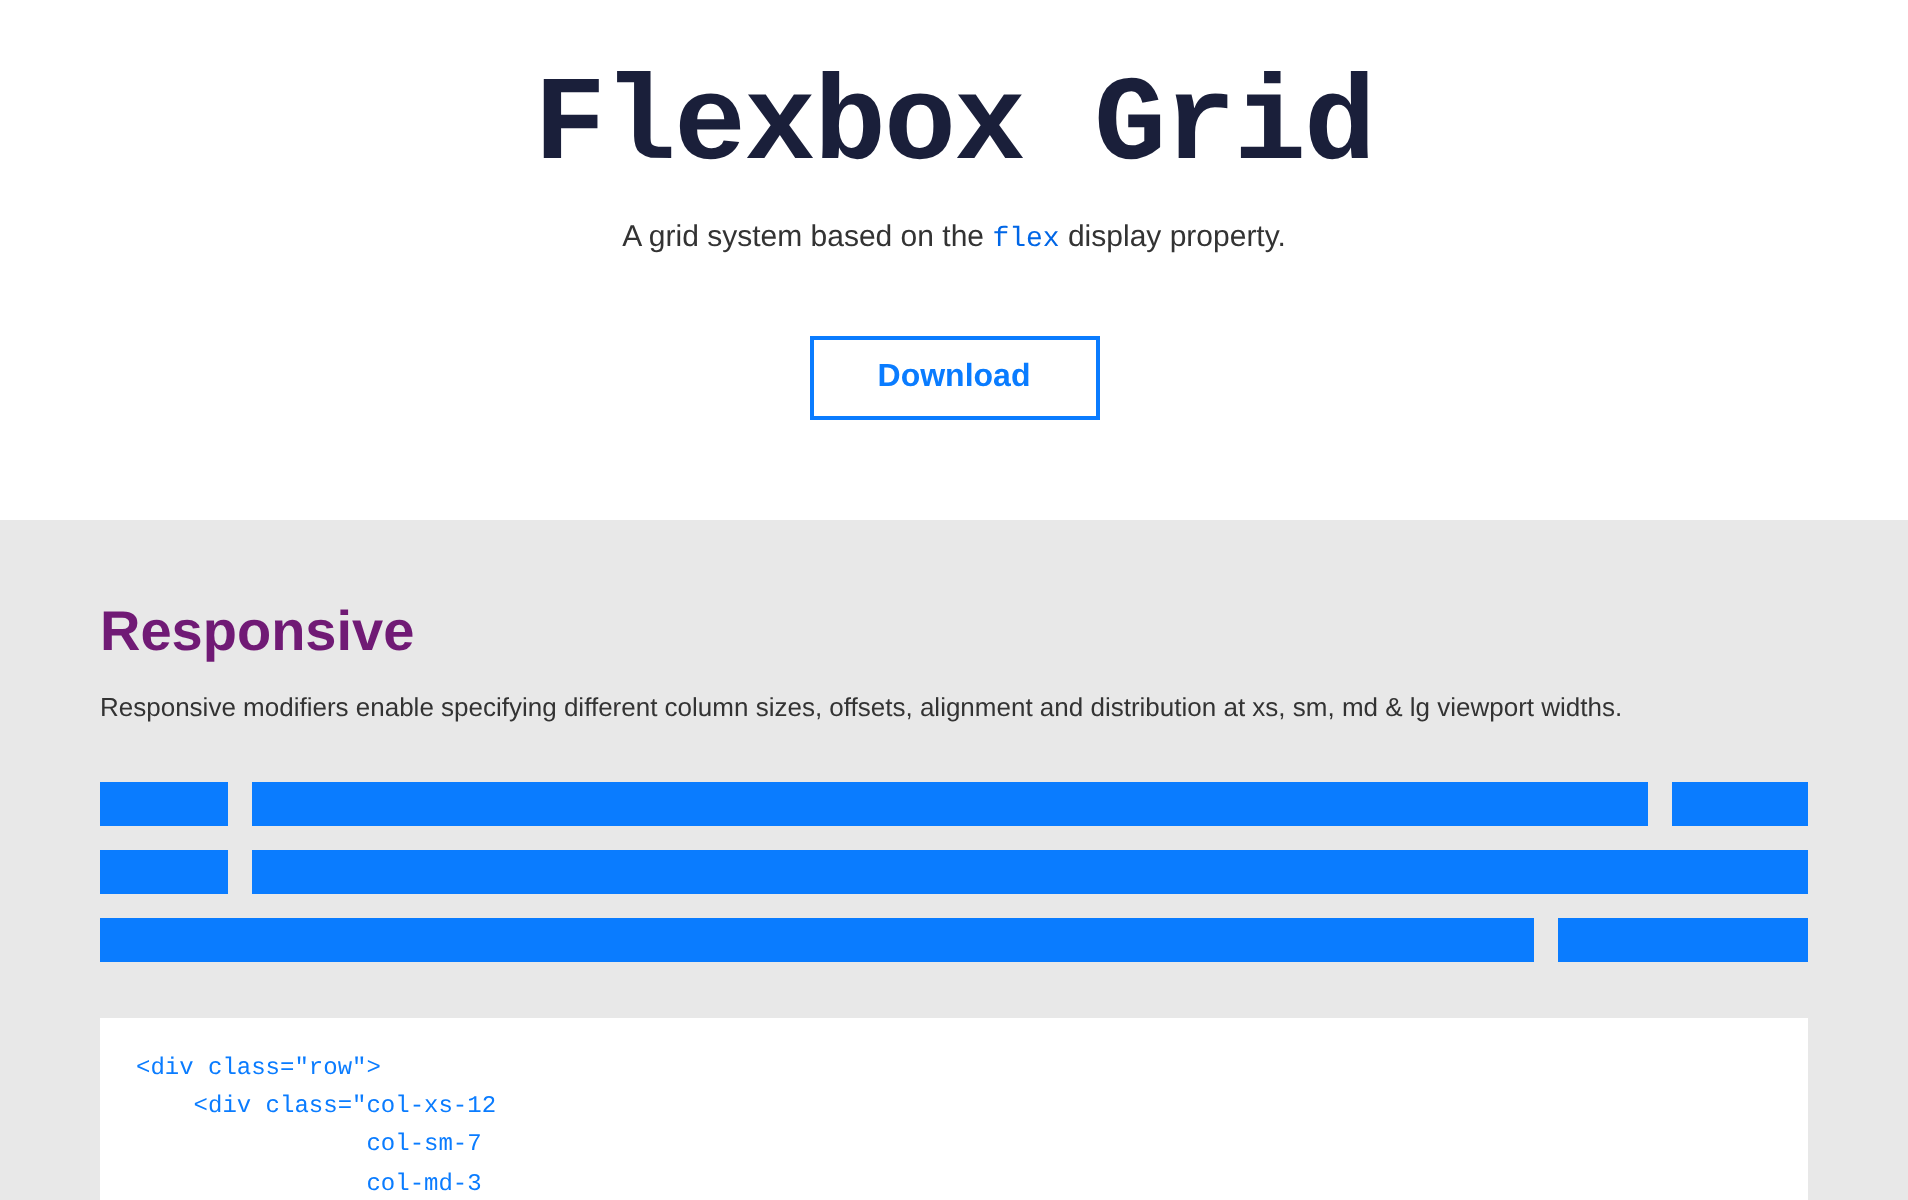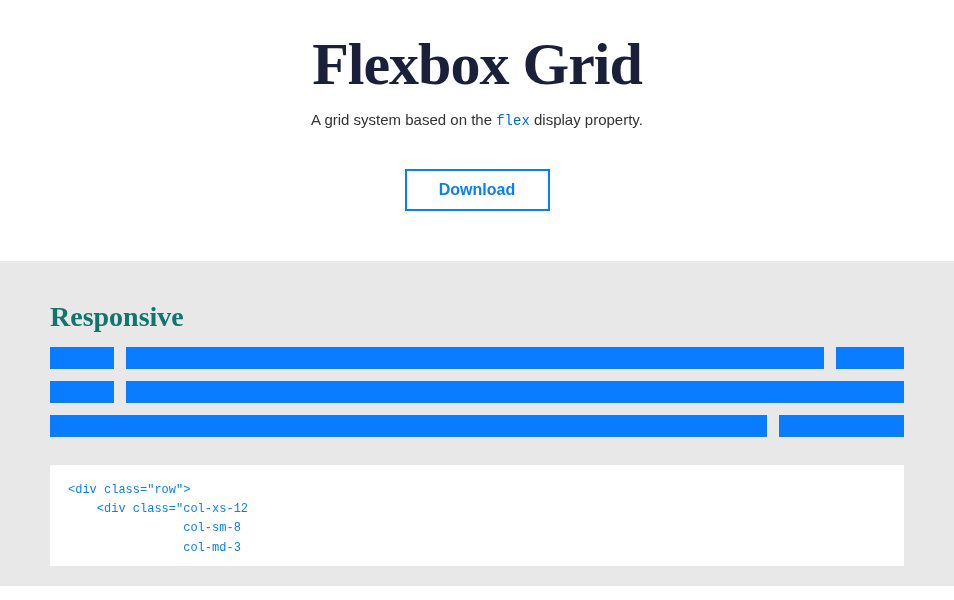--- a/index.html
+++ b/index.html
@@ -17,21 +17,21 @@
       background: #ffffff;
       padding: 30px 20px 50px 20px;
       text-align: center;
     }
     .hero-title {
       font-size: 60px;
       font-weight: 900;
       color: #1a1f3a;
       letter-spacing: -1px;
       margin-bottom: 12px;
-      font-family: Liberation Serif, serif;
+      font-family: Liberation Mono, monospace;
     }
     .hero-subtitle {
       font-size: 15px;
       color: #333;
       margin-bottom: 40px;
     }
     .hero-subtitle .code-inline {
       font-family: "Courier New", Courier, monospace;
       color: #0066e6;
       font-size: 14px;
@@ -53,23 +53,23 @@
       text-align: center;
       cursor: pointer;
     }
     .section {
       background: #e8e8e8;
       padding: 40px 50px 20px 50px;
     }
     .section-title {
       font-size: 28px;
       font-weight: 900;
-      color: #0f766e;
+      color: #701a75;
       margin-bottom: 14px;
-      font-family: Liberation Serif, serif;
+      font-family: Liberation Sans, sans-serif;
     }
     .section-desc {
       font-size: 13px;
       color: #333;
       margin-bottom: 30px;
     }
     .grid-demo {
       margin-bottom: 28px;
     }
     .demo-row {
@@ -102,35 +102,36 @@
   <p class="hero-subtitle">
     <span>A grid system based on the </span><span class="code-inline">flex</span><span> display property.</span>
   </p>
   <div class="button-row">
     <a class="btn">Download</a>
   </div>
 </div>
 
 <div class="section">
   <h2 class="section-title">Responsive</h2>
+  <p class="section-desc">Responsive modifiers enable specifying different column sizes, offsets, alignment and distribution at xs, sm, md &amp; lg viewport widths.</p>
 
   <div class="grid-demo">
     <div class="demo-row">
       <div class="demo-col c-narrow"></div>
       <div class="demo-col c-wide"></div>
       <div class="demo-col c-mid"></div>
     </div>
     <div class="demo-row">
       <div class="demo-col c-narrow"></div>
       <div class="demo-col c-wide"></div>
     </div>
     <div class="demo-row">
       <div class="demo-col c-wide"></div>
       <div class="demo-col" style="flex:0 0 125px"></div>
     </div>
   </div>
 
   <div class="code-block"><span>&lt;div class="row"&gt;</span>
 <span>    &lt;div class="col-xs-12</span>
-<span>                col-sm-8</span>
+<span>                col-sm-7</span>
 <span>                col-md-3</span>
 </div>
 </div>
 
 </body></html>

